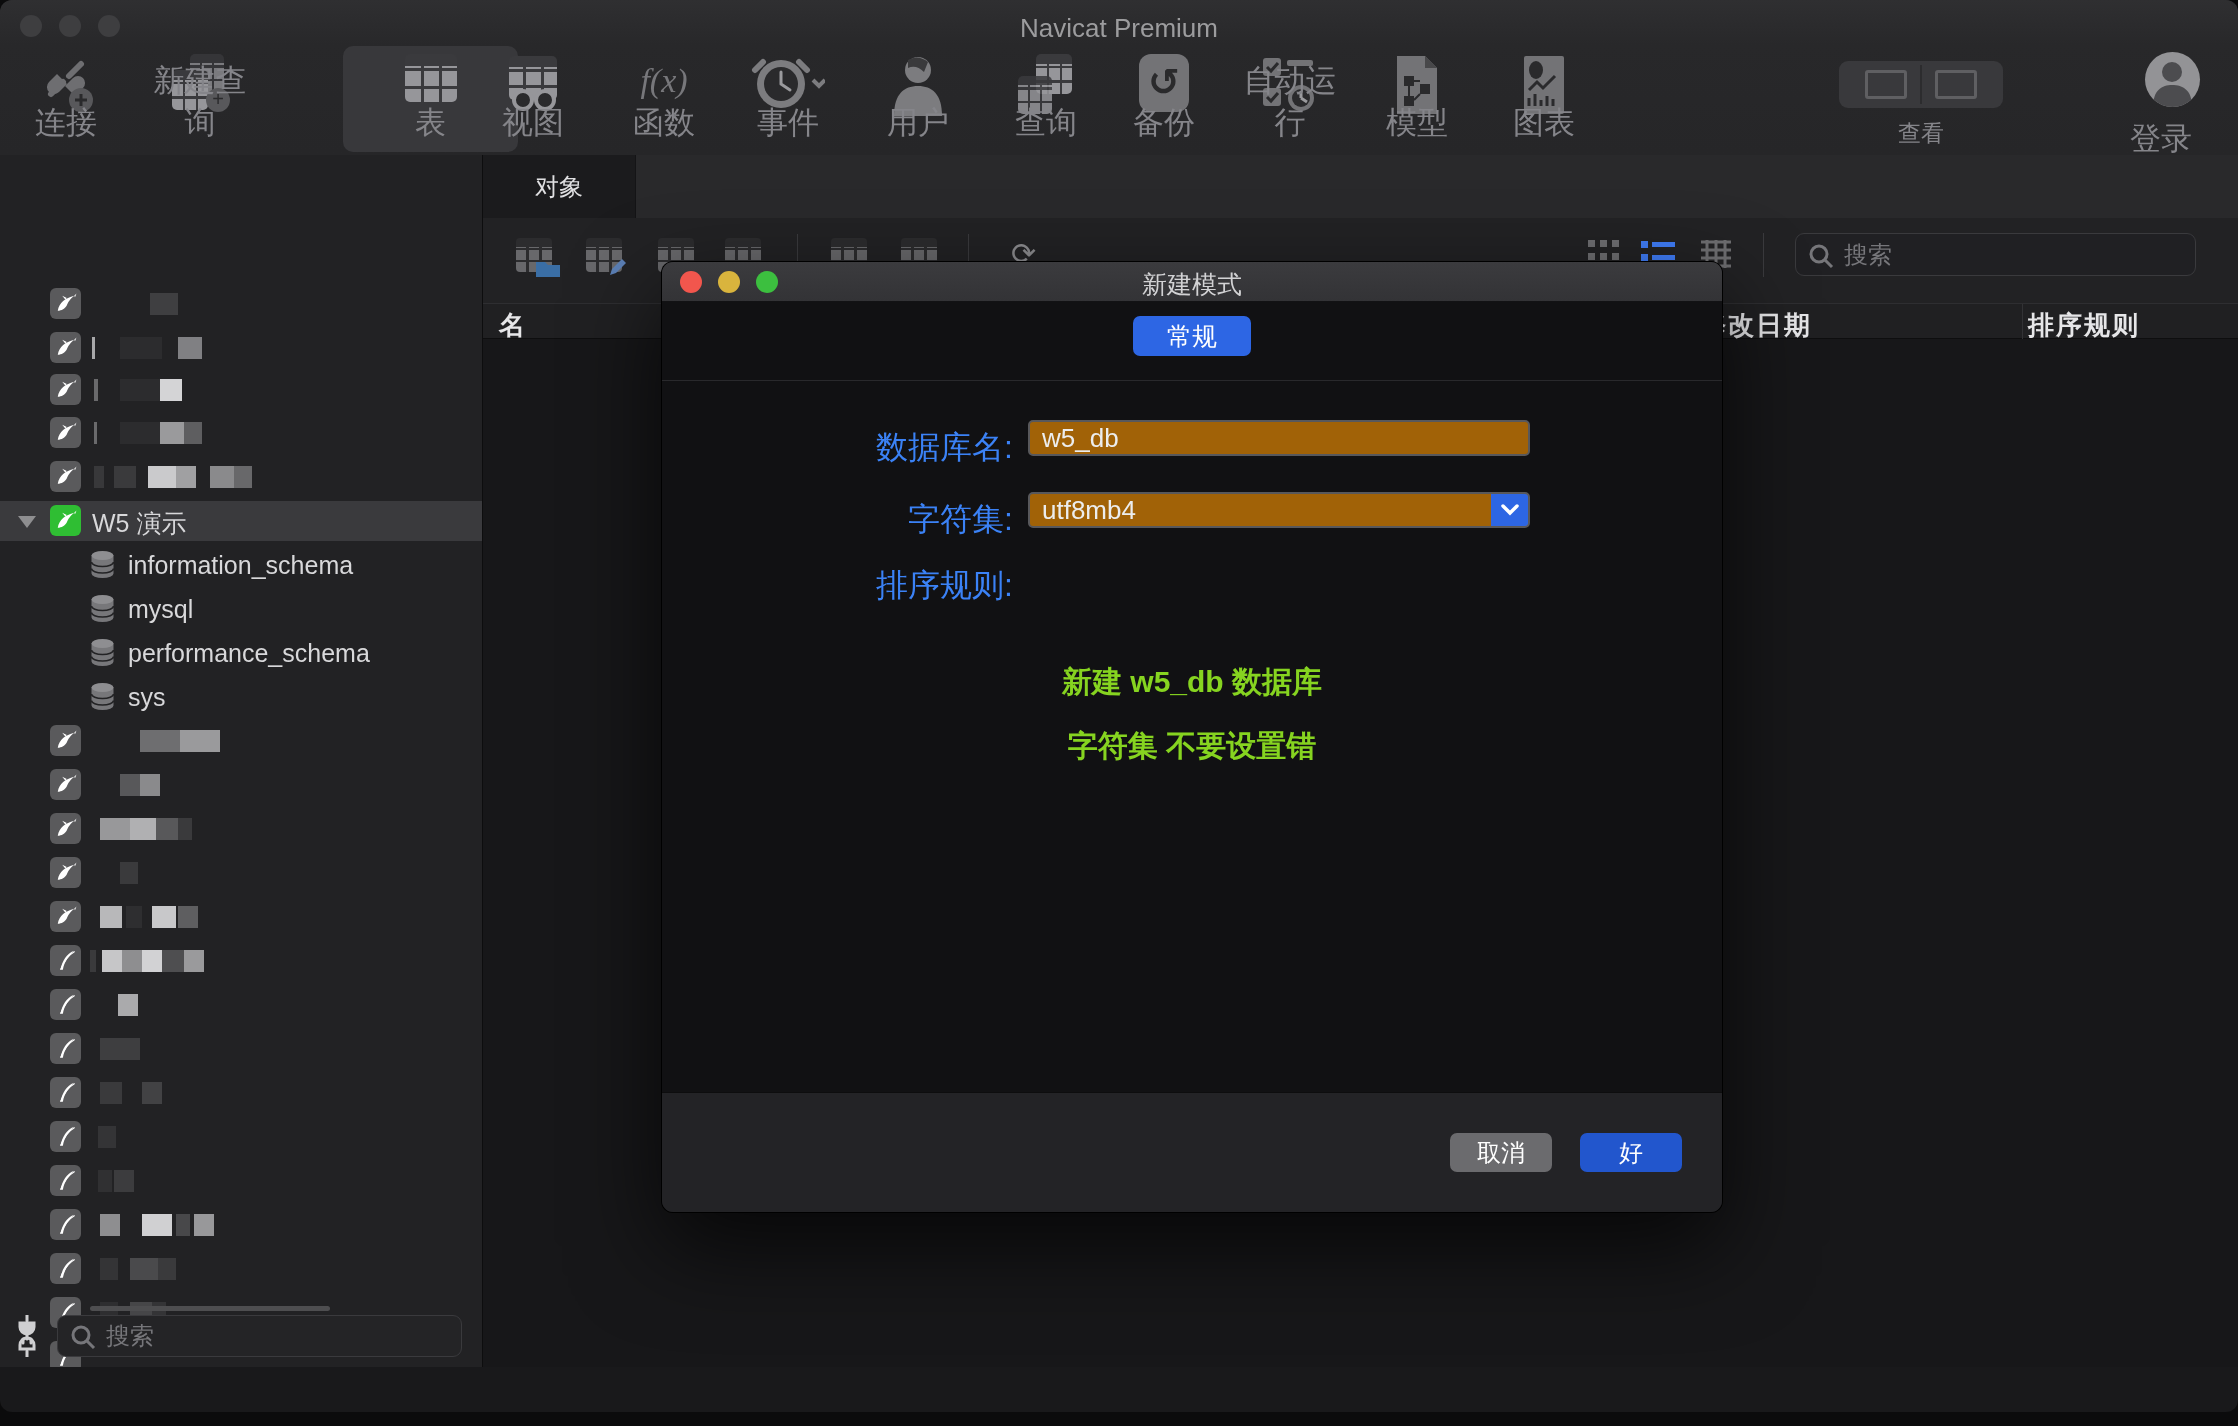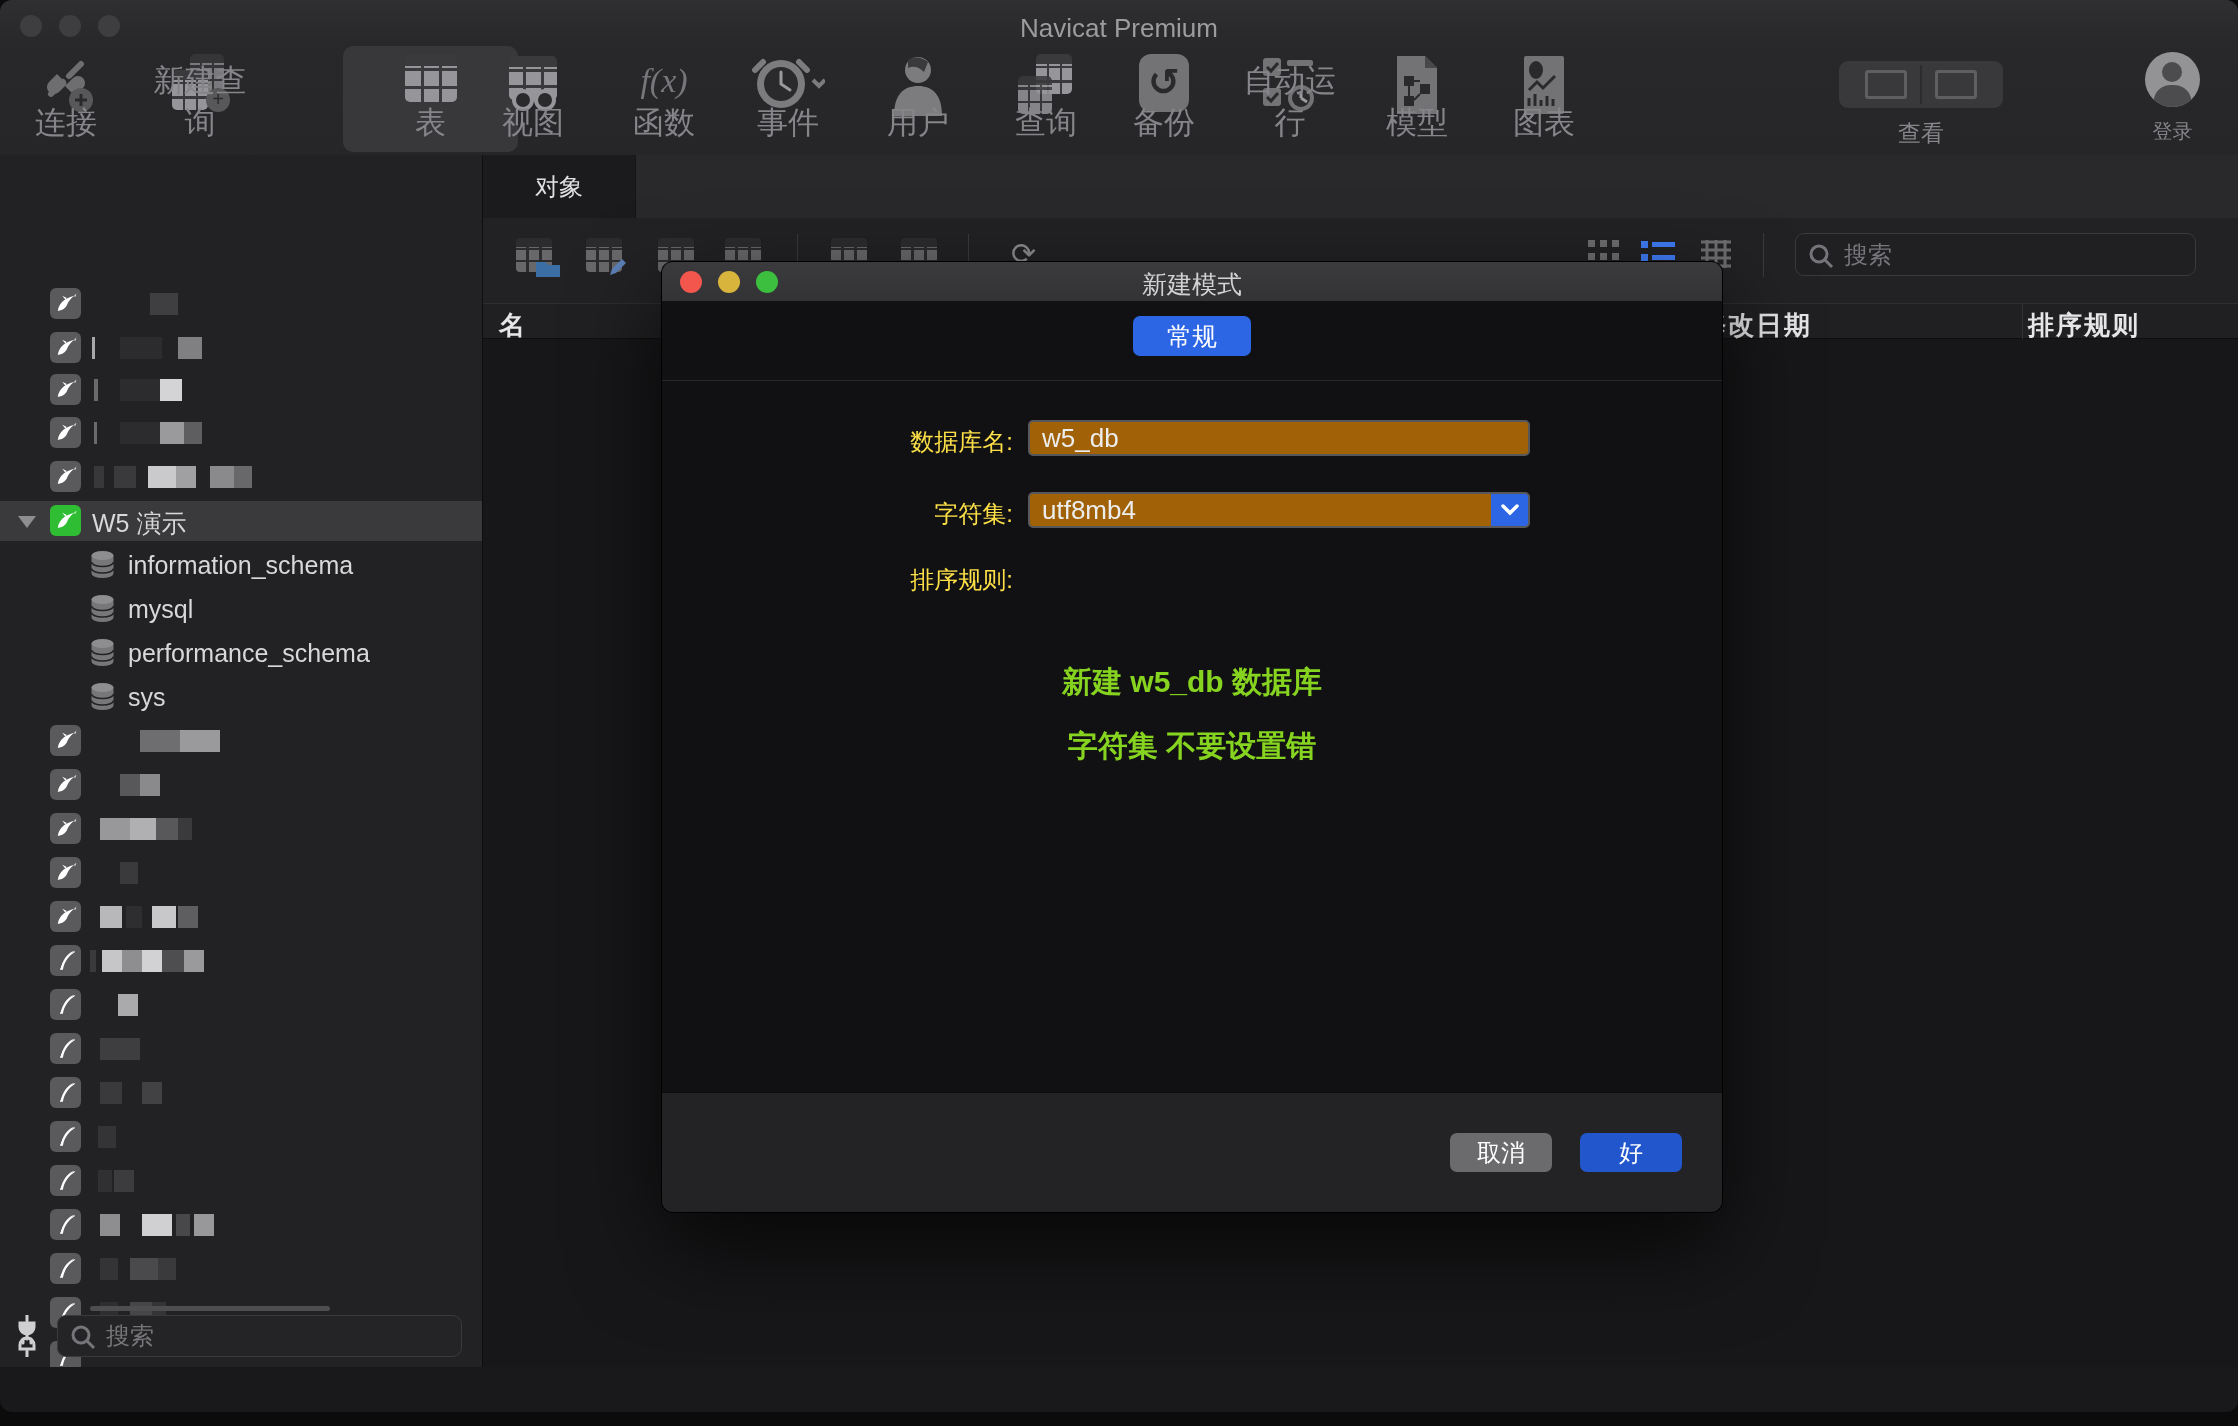--- a/index.html
+++ b/index.html
@@ -94,21 +94,21 @@
             z-index:50; }
   .dlg-titlebar { position:absolute; left:0; top:0; width:100%; height:40px; border-radius:11px 11px 0 0;
                   background:linear-gradient(#3b3b3e,#333336); border-bottom:1px solid #121214; }
   .dlg-title { position:absolute; width:100%; text-align:center; top:6px; color:#d2d2d4; font-size:25px; }
   .dtl { position:absolute; top:9px; width:22px; height:22px; border-radius:50%; }
   .dlg-tab { position:absolute; top:54px; left:50%; transform:translateX(-50%); width:118px; height:40px;
              background:#2d66e4; border:none; border-radius:7px; color:#fff; font-size:25px;
              font-family:inherit; }
   .dlg-sep { position:absolute; left:0; top:118px; width:100%; height:1px; background:#29292c; }
   .frow { position:absolute; left:0; width:100%; height:40px; }
-  .flabel { position:absolute; right:709px; top:6px; font-size:24px; color:#fde047; white-space:nowrap; }
+  .flabel { position:absolute; right:709px; top:6px; font-size:32px; color:#3b82f6; white-space:nowrap; }
   .fctl { position:absolute; left:366px; top:0; width:502px; height:36px; background:#a16207;
           border:2px solid #58585b; border-radius:5px; }
   .fctl input { position:absolute; left:12px; top:0; width:440px; height:100%; background:transparent;
                 border:none; outline:none; color:#ecedee; font-size:26px; font-family:inherit; }
   .fctl.focused { border-color:#3a7aec; box-shadow:0 0 0 4px rgba(50,110,230,.55); }
   .chevbtn { position:absolute; right:0; top:0; width:37px; height:100%; background:#2d66e4;
              border-radius:0 3px 3px 0; display:flex; align-items:center; justify-content:center; }
   .note { position:absolute; left:0; width:100%; text-align:center; color:#86d420;
           font-size:30px; font-weight:bold; }
   .dlg-footer { position:absolute; left:0; top:830px; width:100%; height:120px; background:#232326;
@@ -274,21 +274,21 @@
       <span style="position:absolute;left:81px;top:4px;width:2px;height:39px;background:#2c2c2e"></span>
     </div>
     <div style="position:absolute;left:1839px;top:118px;width:164px;text-align:center;font-size:23px;color:#85858a">查看</div>
 
     <div class="avatar">
       <svg width="55" height="55" viewBox="0 0 55 55">
         <circle cx="27" cy="20" r="10" fill="#4c4c4f"></circle>
         <path d="M8 55 C8 38 17 33 27 33 C38 33 47 38 47 55 Z" fill="#4c4c4f"></path>
       </svg>
     </div>
-    <div style="position:absolute;left:2130px;top:118px;width:85px;text-align:center;font-size:20px;color:#85858a">登录</div>
+    <div style="position:absolute;left:2130px;top:118px;width:85px;font-size:31px;color:#85858a">登录</div>
   </div>
 
   <div class="yellow-sliver"></div>
 
   <div class="sidebar">
     <div>
         <div class="srow" style="top: 129px;">
           <span class="sic mysql" style="left: 50px;">
             <svg width="24" height="24" viewBox="0 0 32 32">
               <path d="M5 25 C7 14 15 8 27 5 C21 10 19 13 17 18 C15 22 10 25 5 25 Z M27 5 L30 2 L28 7 Z" fill="#fff"></path>

